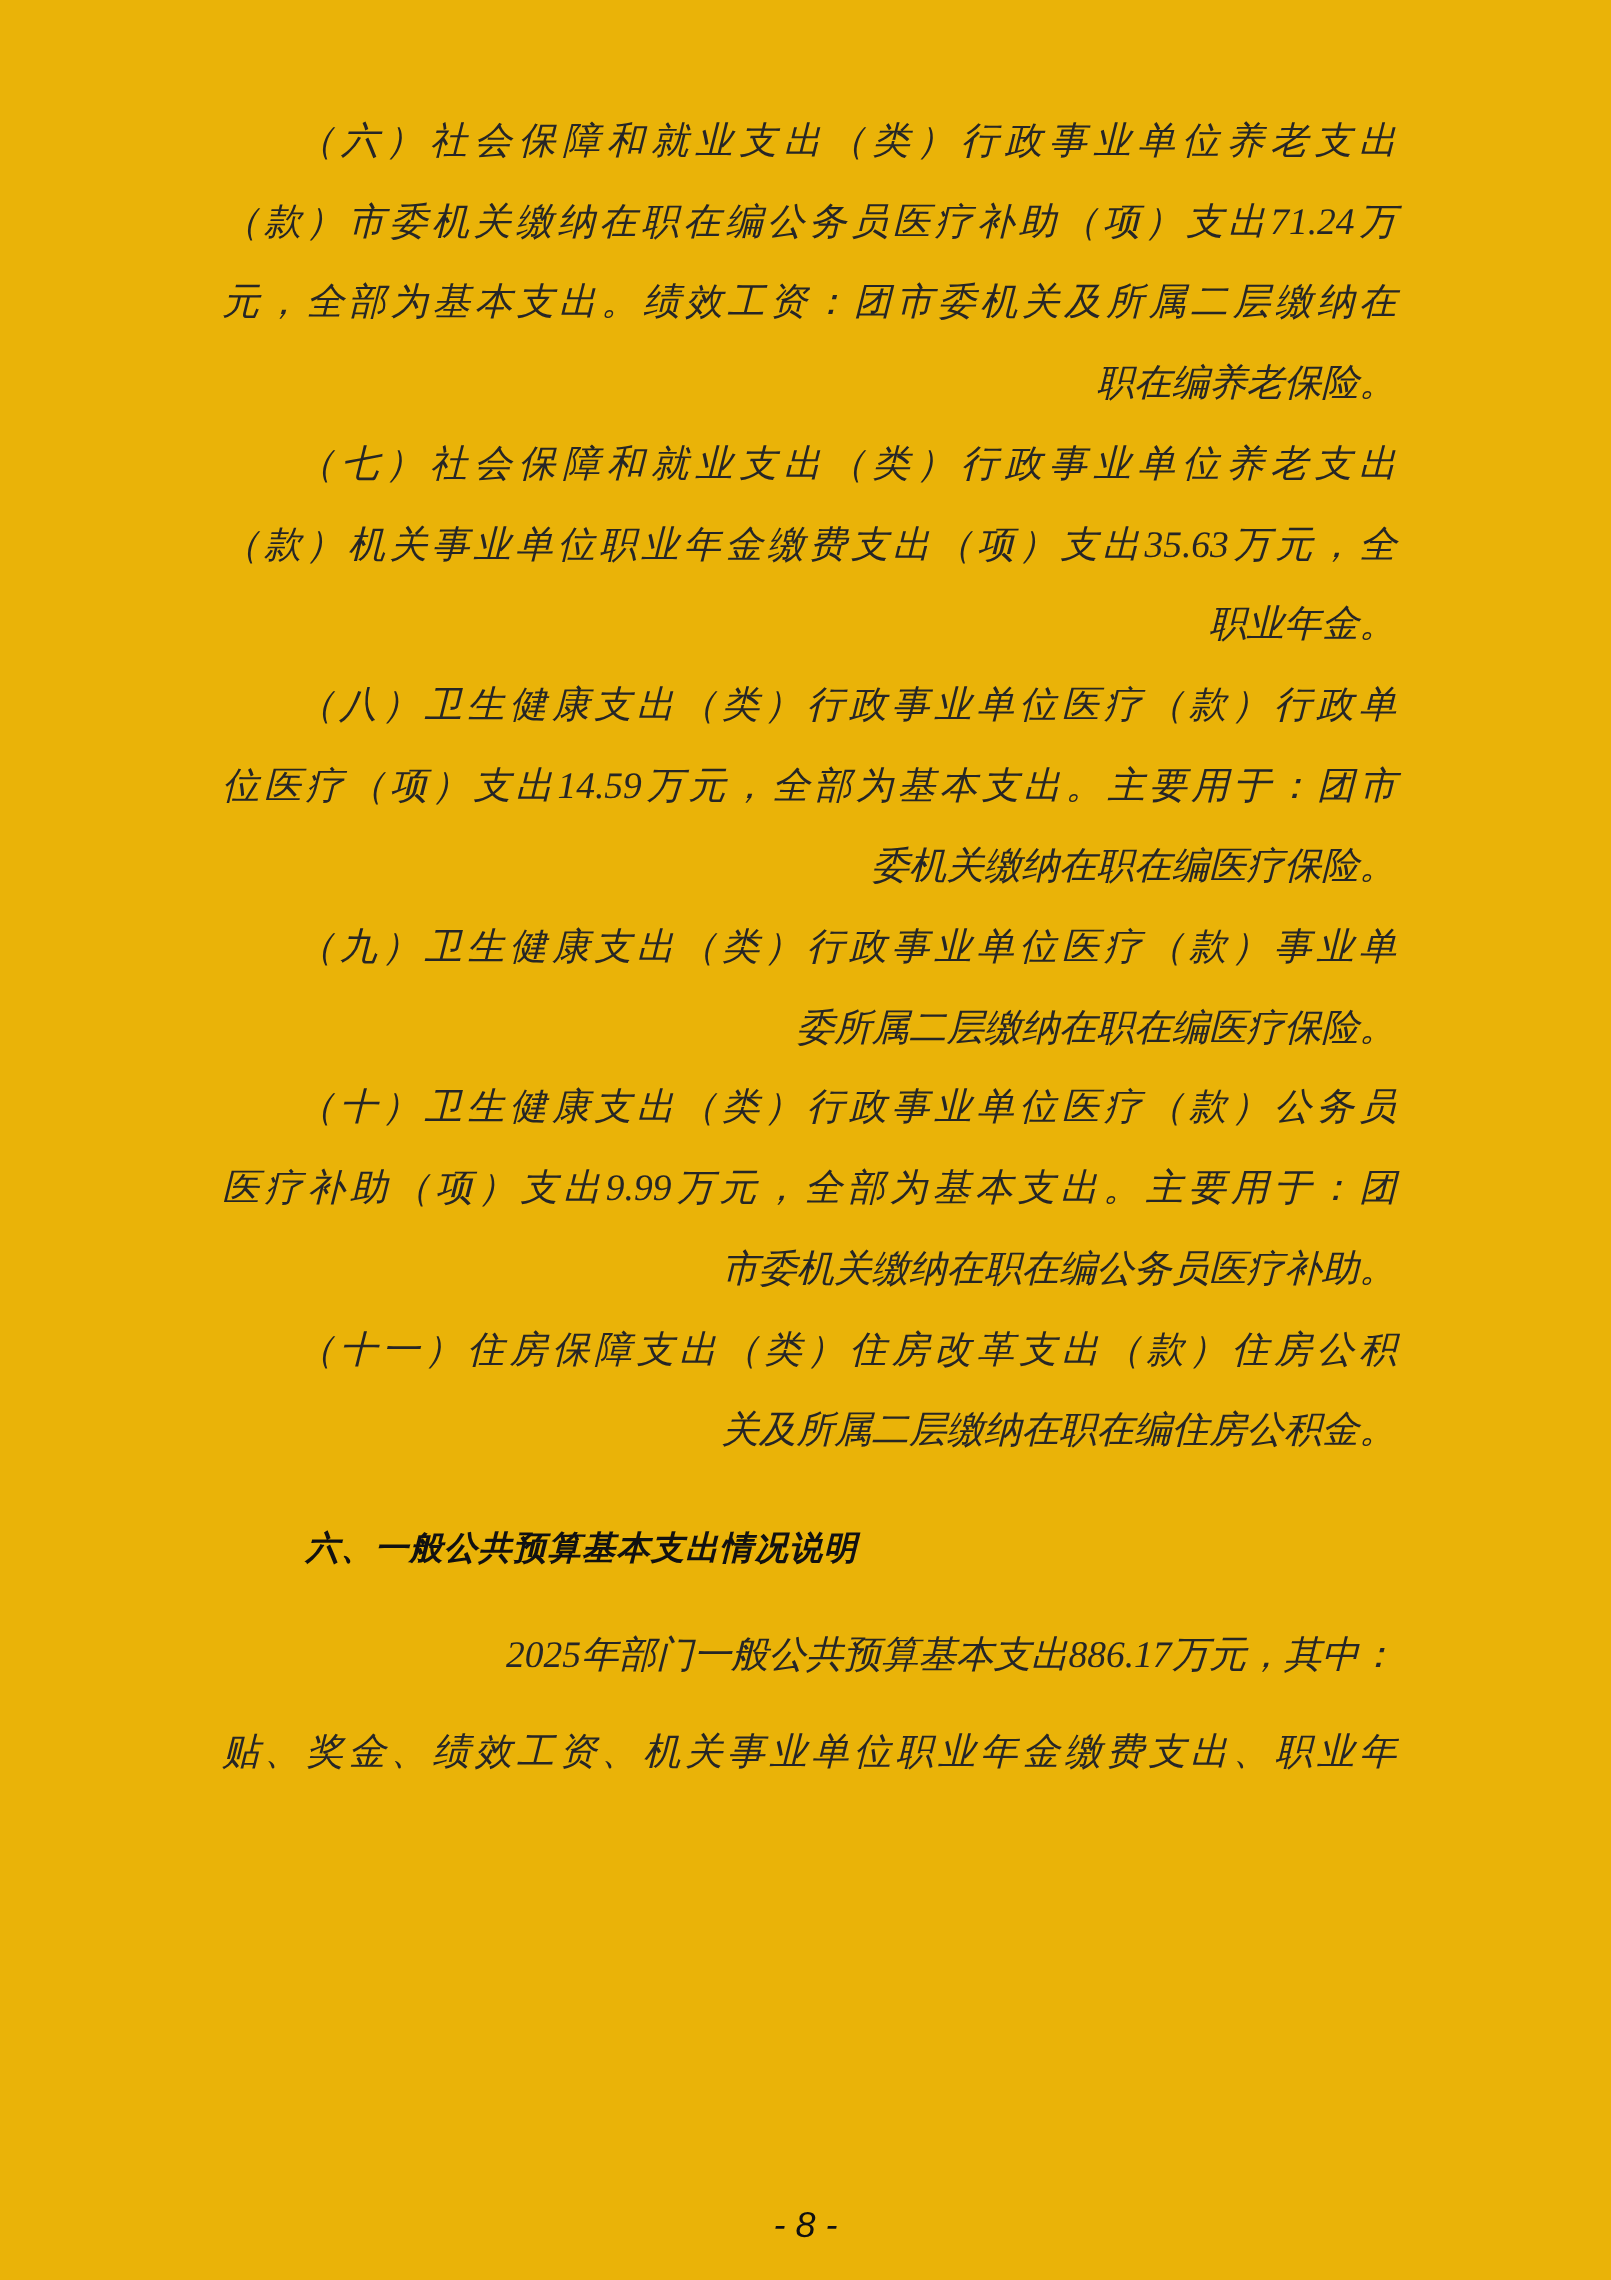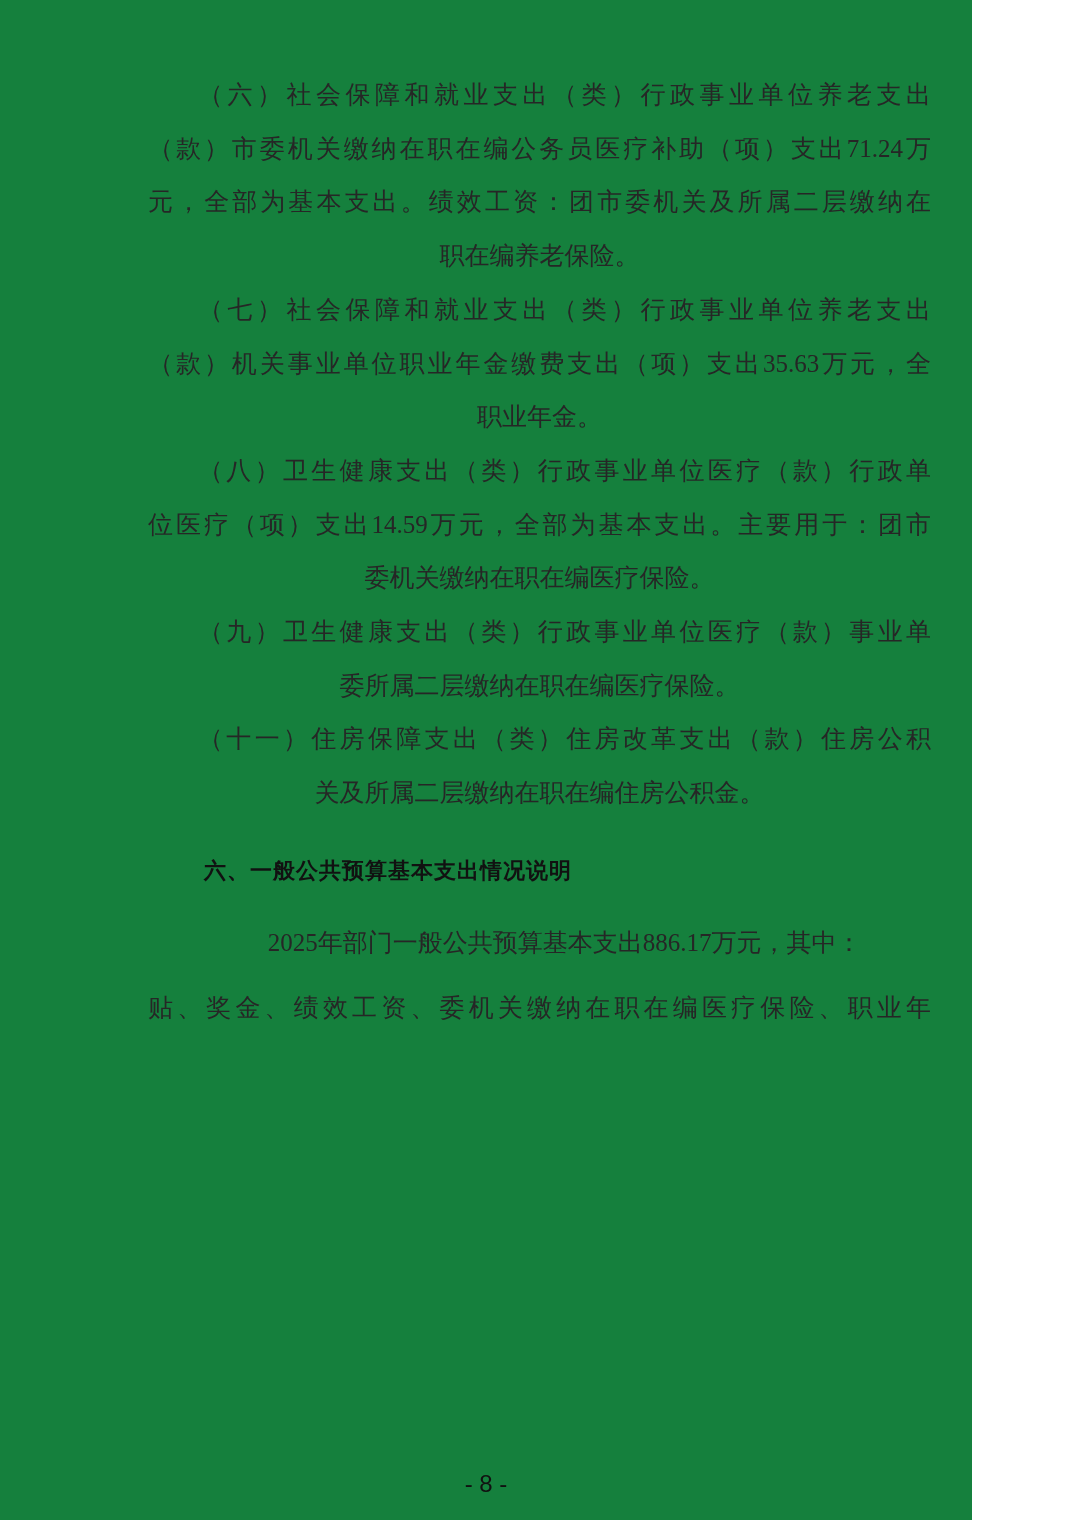--- a/index.html
+++ b/index.html
@@ -2,38 +2,39 @@
 <html><head>
 <meta charset="utf-8">
 <style>
   html, body {
     margin: 0;
     padding: 0;
     background: #ffffff;
   }
   .page {
     position: relative;
-    width: 972px;
+    width: 1074px;
     height: 1520px;
-    background: #15803d;
+    background: #eab308;
     overflow: hidden;
     font-family: "Liberation Serif", serif;
+    font-style: italic;
   }
   .content {
     position: absolute;
     left: 148px;
     top: 68px;
     width: 783px;
     font-size: 25px;
     color: #262626;
   }
   .para { margin: 0; }
   .ln {
     line-height: 53.7px;
-    text-align: center;
+    text-align: right;
   }
   .jf {
     text-align: justify;
     text-align-last: justify;
     text-justify: inter-character;
   }
   .ind { text-indent: 50px; }
   .heading {
     margin: 24px 0 0 0;
     padding-left: 56px;
@@ -84,32 +85,37 @@
       <div class="ln jf ind">（八）卫生健康支出（类）行政事业单位医疗（款）行政单</div>
       <div class="ln jf">位医疗（项）支出14.59万元，全部为基本支出。主要用于：团市</div>
       <div class="ln">委机关缴纳在职在编医疗保险。</div>
     </div>
 
     <div class="para">
       <div class="ln jf ind">（九）卫生健康支出（类）行政事业单位医疗（款）事业单</div>
       <div class="ln">委所属二层缴纳在职在编医疗保险。</div>
     </div>
 
+    <div class="para">
+      <div class="ln jf ind">（十）卫生健康支出（类）行政事业单位医疗（款）公务员</div>
+      <div class="ln jf">医疗补助（项）支出9.99万元，全部为基本支出。主要用于：团</div>
+      <div class="ln">市委机关缴纳在职在编公务员医疗补助。</div>
+    </div>
 
     <div class="para">
       <div class="ln jf ind">（十一）住房保障支出（类）住房改革支出（款）住房公积</div>
       <div class="ln">关及所属二层缴纳在职在编住房公积金。</div>
     </div>
 
     <h2 class="heading">六、一般公共预算基本支出情况说明</h2>
 
     <div class="ln summary">2025年部门一般公共预算基本支出886.17万元，其中：</div>
 
     <div class="para detail">
-      <div class="ln jf">贴、奖金、绩效工资、委机关缴纳在职在编医疗保险、职业年</div>
+      <div class="ln jf">贴、奖金、绩效工资、机关事业单位职业年金缴费支出、职业年</div>
     </div>
 
   </div>
 
   <div class="footer">
     <span>- 8 -</span>
   </div>
 </div>
 
 </body></html>

